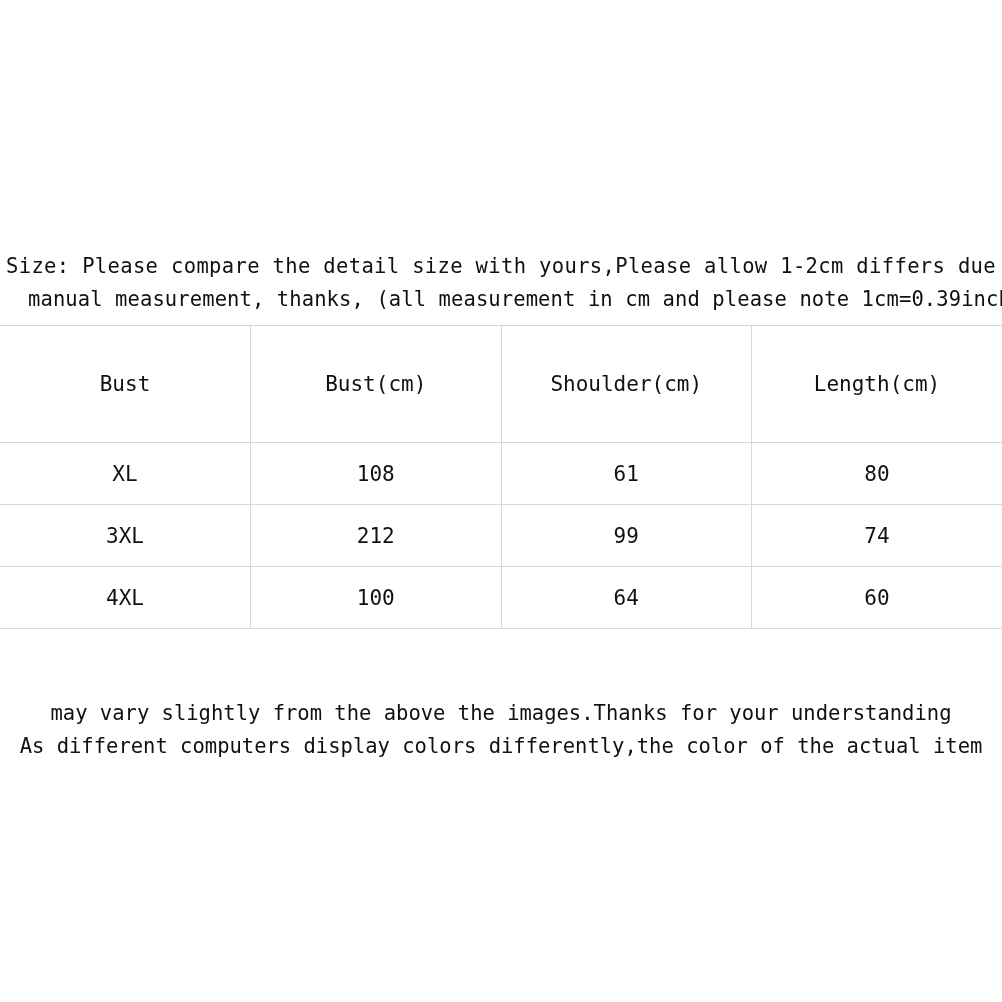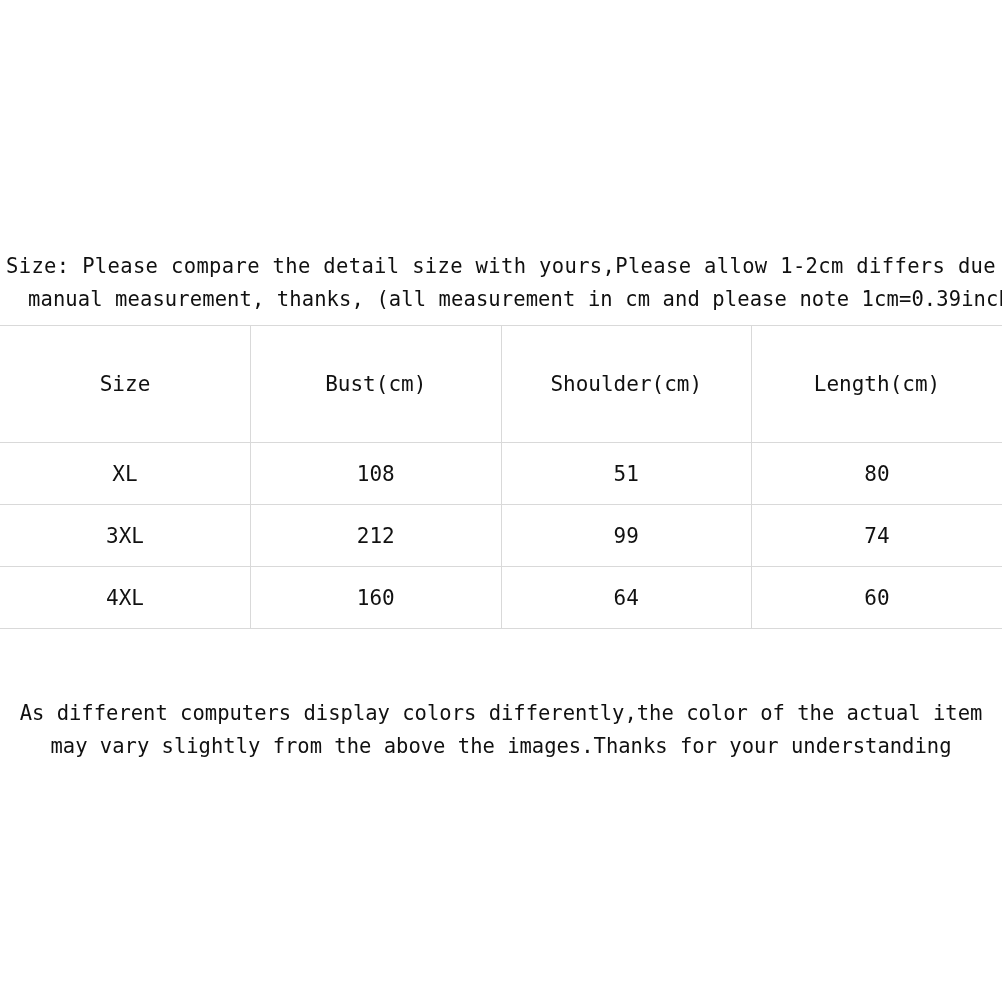--- a/index.html
+++ b/index.html
@@ -99,46 +99,46 @@
 <div class="page">
 
   <div class="intro">
     <span class="line l1">Size: Please compare the detail size with yours,Please allow 1-2cm differs due to</span>
     <span class="line l2">manual measurement, thanks, (all measurement in cm and please note 1cm=0.39inch)</span>
   </div>
 
   <table class="size-table">
     <thead>
       <tr class="head">
-        <th>Size</th>
+        <th>Bust</th>
         <th>Bust(cm)</th>
         <th>Shoulder(cm)</th>
         <th>Length(cm)</th>
       </tr>
     </thead>
     <tbody>
       <tr>
         <td>XL</td>
         <td>108</td>
-        <td>51</td>
+        <td>61</td>
         <td>80</td>
       </tr>
       <tr>
         <td>3XL</td>
         <td>212</td>
         <td>99</td>
         <td>74</td>
       </tr>
       <tr>
         <td>4XL</td>
-        <td>160</td>
+        <td>100</td>
         <td>64</td>
         <td>60</td>
       </tr>
     </tbody>
   </table>
 
   <div class="footnote">
+    <span class="line">may vary slightly from the above the images.Thanks for your understanding</span>
     <span class="line">As different computers display colors differently,the color of the actual item</span>
-    <span class="line">may vary slightly from the above the images.Thanks for your understanding</span>
   </div>
 
 </div>
 
 </body></html>

